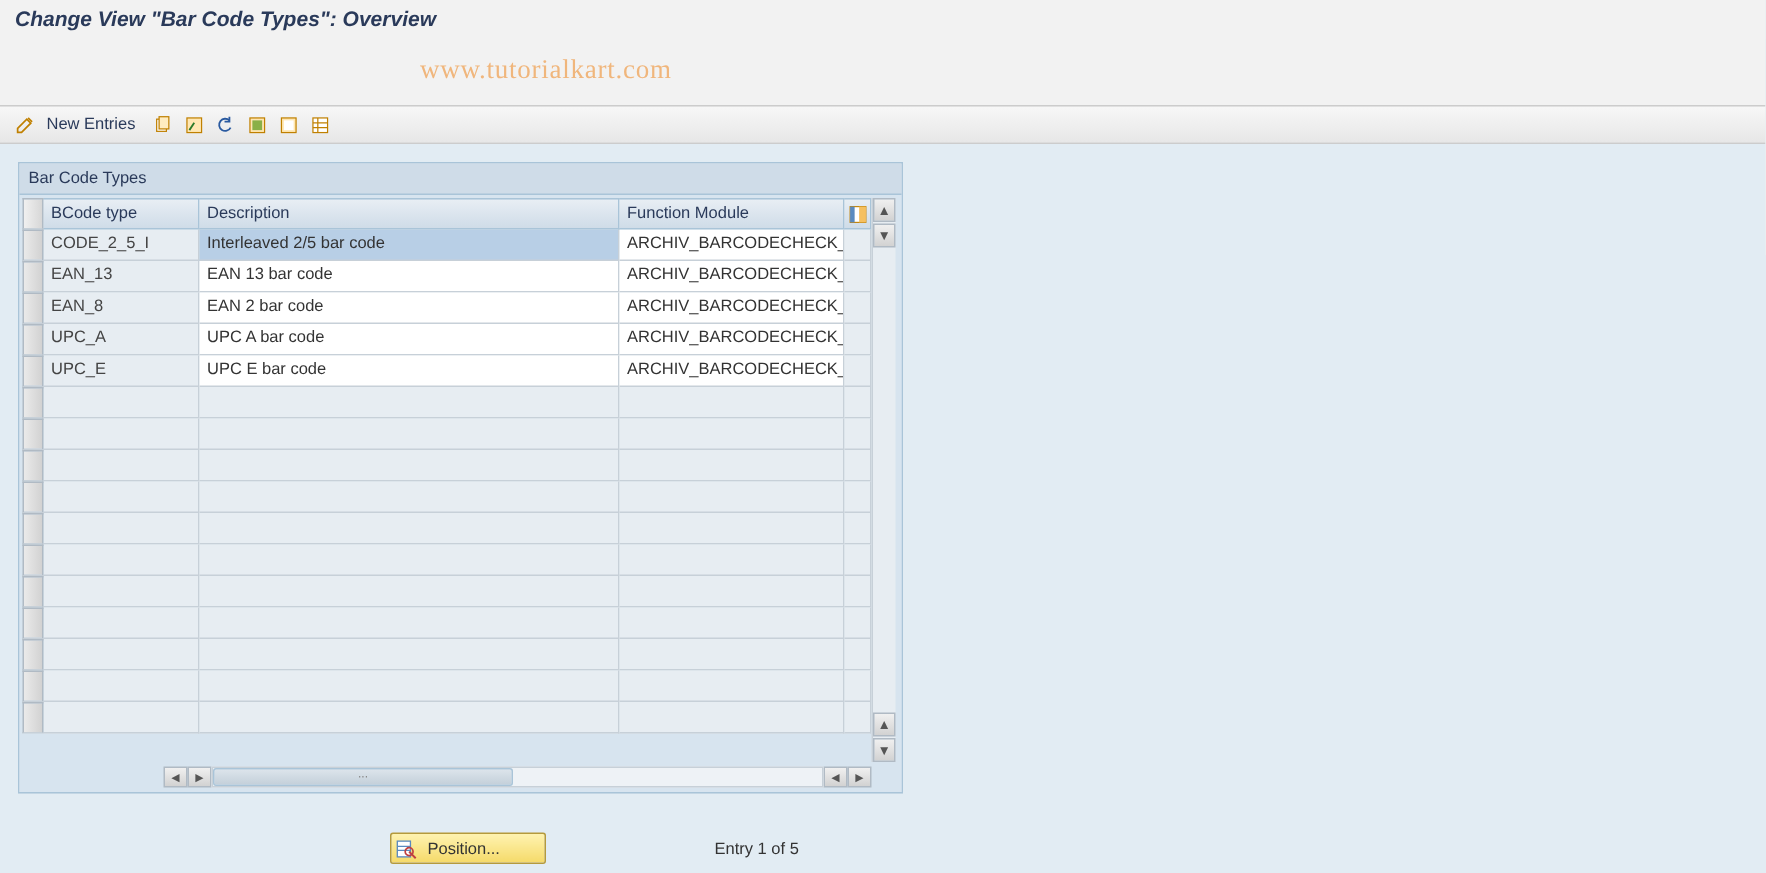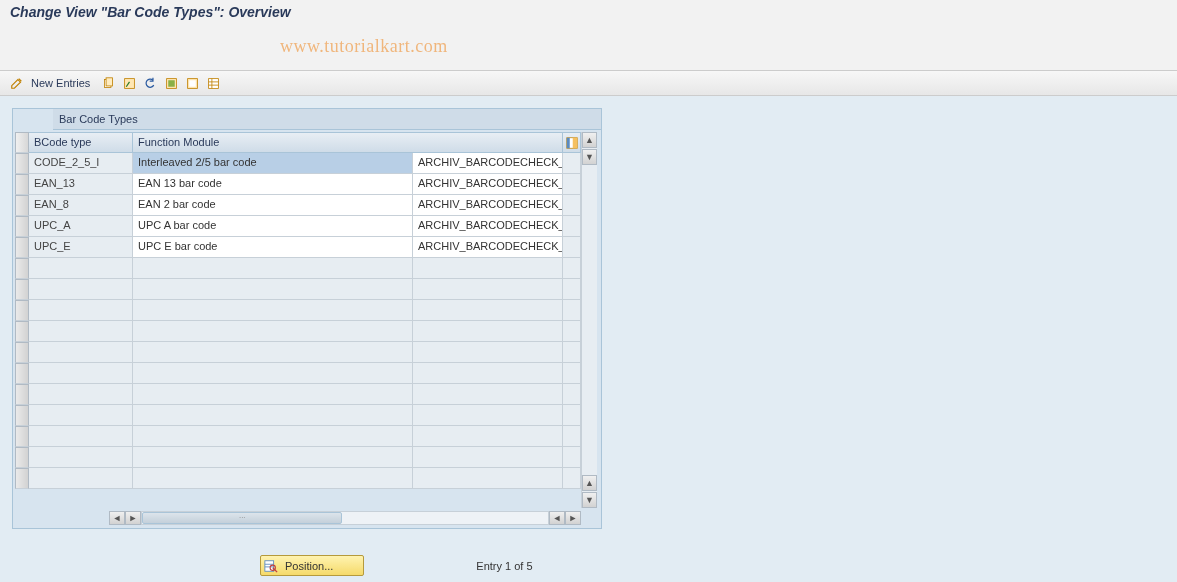--- a/index.html
+++ b/index.html
@@ -64,21 +64,20 @@
     border: 1px solid #a9c4d8;
     background: #d7e4ef;
     display:flex; flex-direction:column;
   }
   .panel-title {
     padding: 4px 6px;
     background: #cfdce8;
     font-size: 11px;
     color: #2a3a5a;
     border-bottom: 1px solid #a9c4d8;
-    margin-left: 40px;
   }
   .grid-wrap {
     display:flex;
     background:#d7e4ef;
     padding: 2px 4px 2px 2px;
     height: 380px;
   }
   .row-selector-col {
     width: 14px;
     display:flex; flex-direction:column;
@@ -279,20 +278,21 @@
           <div class="row-sel-cell"></div>
           <div class="row-sel-cell"></div>
           <div class="row-sel-cell"></div>
           <div class="row-sel-cell"></div>
           <div class="row-sel-cell"></div>
         </div>
 
       <div class="grid-body">
         <div class="grid-header">
           <div class="gh-cell col-bctype">BCode type</div>
+          <div class="gh-cell col-desc">Description</div>
           <div class="gh-cell col-func">Function Module</div>
           <div class="gh-cell col-cfg">
             <svg width="12" height="12" viewBox="0 0 16 16">
                 <rect x="1" y="1" width="14" height="14" fill="#fff" stroke="#c08000"></rect>
                 <rect x="1" y="1" width="4" height="14" fill="#5a8ac0"></rect>
                 <rect x="9" y="1" width="6" height="14" fill="#f5c060"></rect>
               </svg>
           </div>
         </div>
         <div class="grid-rows">

